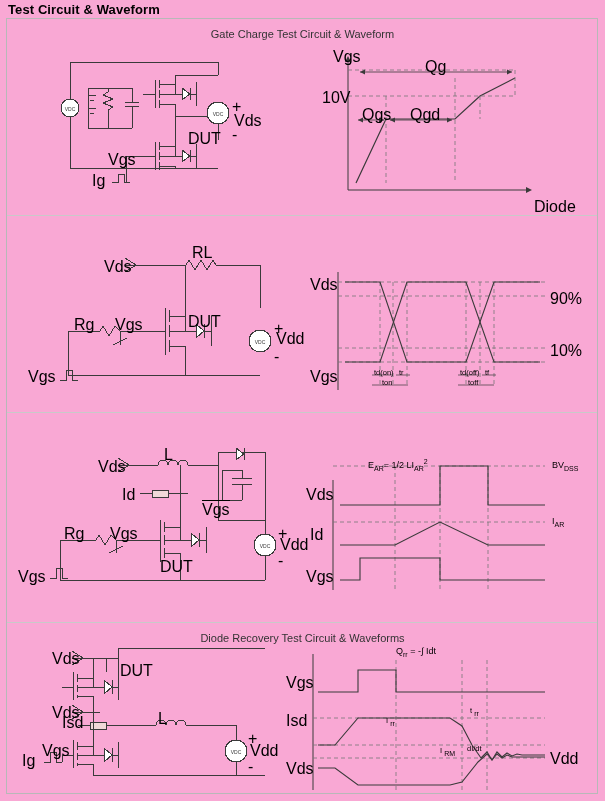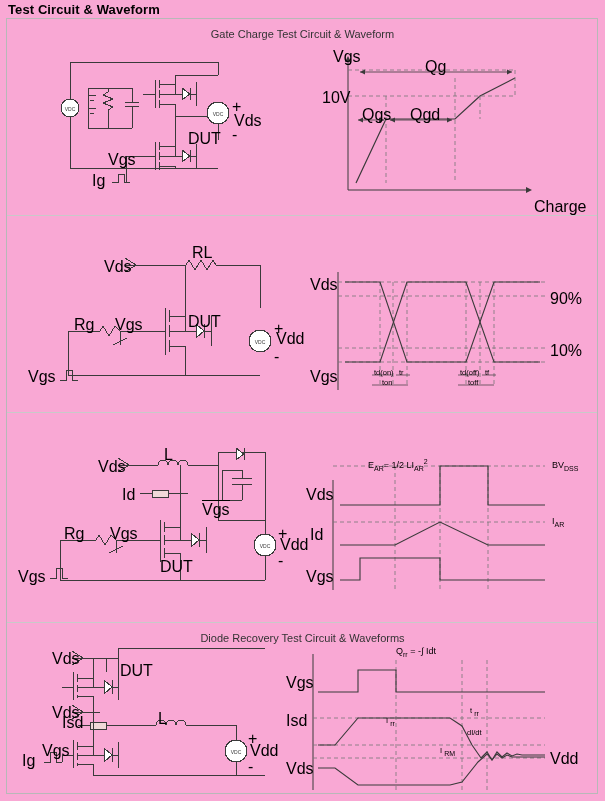--- a/index.html
+++ b/index.html
@@ -109,21 +109,21 @@
   <div class="lbl" style="left:188px;top:130px;">DUT</div>
   <div class="lbl" style="left:234px;top:112px;">Vds</div>
   <div class="lbl" style="left:232px;top:98px;">+</div>
   <div class="lbl" style="left:232px;top:126px;">-</div>
 
   <div class="lbl" style="left:333px;top:48px;">Vgs</div>
   <div class="lbl" style="left:322px;top:89px;">10V</div>
   <div class="lbl" style="left:425px;top:58px;">Qg</div>
   <div class="lbl" style="left:362px;top:106px;">Qgs</div>
   <div class="lbl" style="left:410px;top:106px;">Qgd</div>
-  <div class="lbl" style="left:534px;top:198px;">Charge</div>
+  <div class="lbl" style="left:534px;top:198px;">Diode</div>
 
   <div class="divider" style="left:7px;top:215px;width:590px;"></div>
 
 
   <svg width="605" height="801" style="pointer-events:none;">
     <g stroke="#3a3a3a" stroke-width="1" fill="none" shape-rendering="crispEdges">
 
       <path d="M125 265 L180 265"></path>
 
       <path d="M125 258 L136 265 L125 272"></path>
@@ -378,17 +378,17 @@
   <div class="lbl" style="left:250px;top:742px;">Vdd</div>
   <div class="lbl" style="left:248px;top:730px;">+</div>
   <div class="lbl" style="left:248px;top:758px;">-</div>
 
   <div class="lbl" style="left:286px;top:674px;">Vgs</div>
   <div class="lbl" style="left:286px;top:712px;">Isd</div>
   <div class="lbl" style="left:286px;top:760px;">Vds</div>
   <div class="lbl" style="left:550px;top:750px;">Vdd</div>
   <div class="lbl-md" style="left:396px;top:646px;">Q<span class="sub">rr</span> = -∫ Idt</div>
   <div class="lbl-sm" style="left:386px;top:716px;">I <span class="sub">rr</span></div>
-  <div class="lbl-sm" style="left:430px;top:728px;padding-left:37px;">dI/dt</div>
+  <div class="lbl-sm" style="left:430px;top:744px;padding-left:37px;">dI/dt</div>
   <div class="lbl-sm" style="left:440px;top:746px;">I <span class="sub">RM</span></div>
   <div class="lbl-sm" style="left:470px;top:706px;">t <span class="sub">rr</span></div>
 
 </div>
 
 </body></html>

